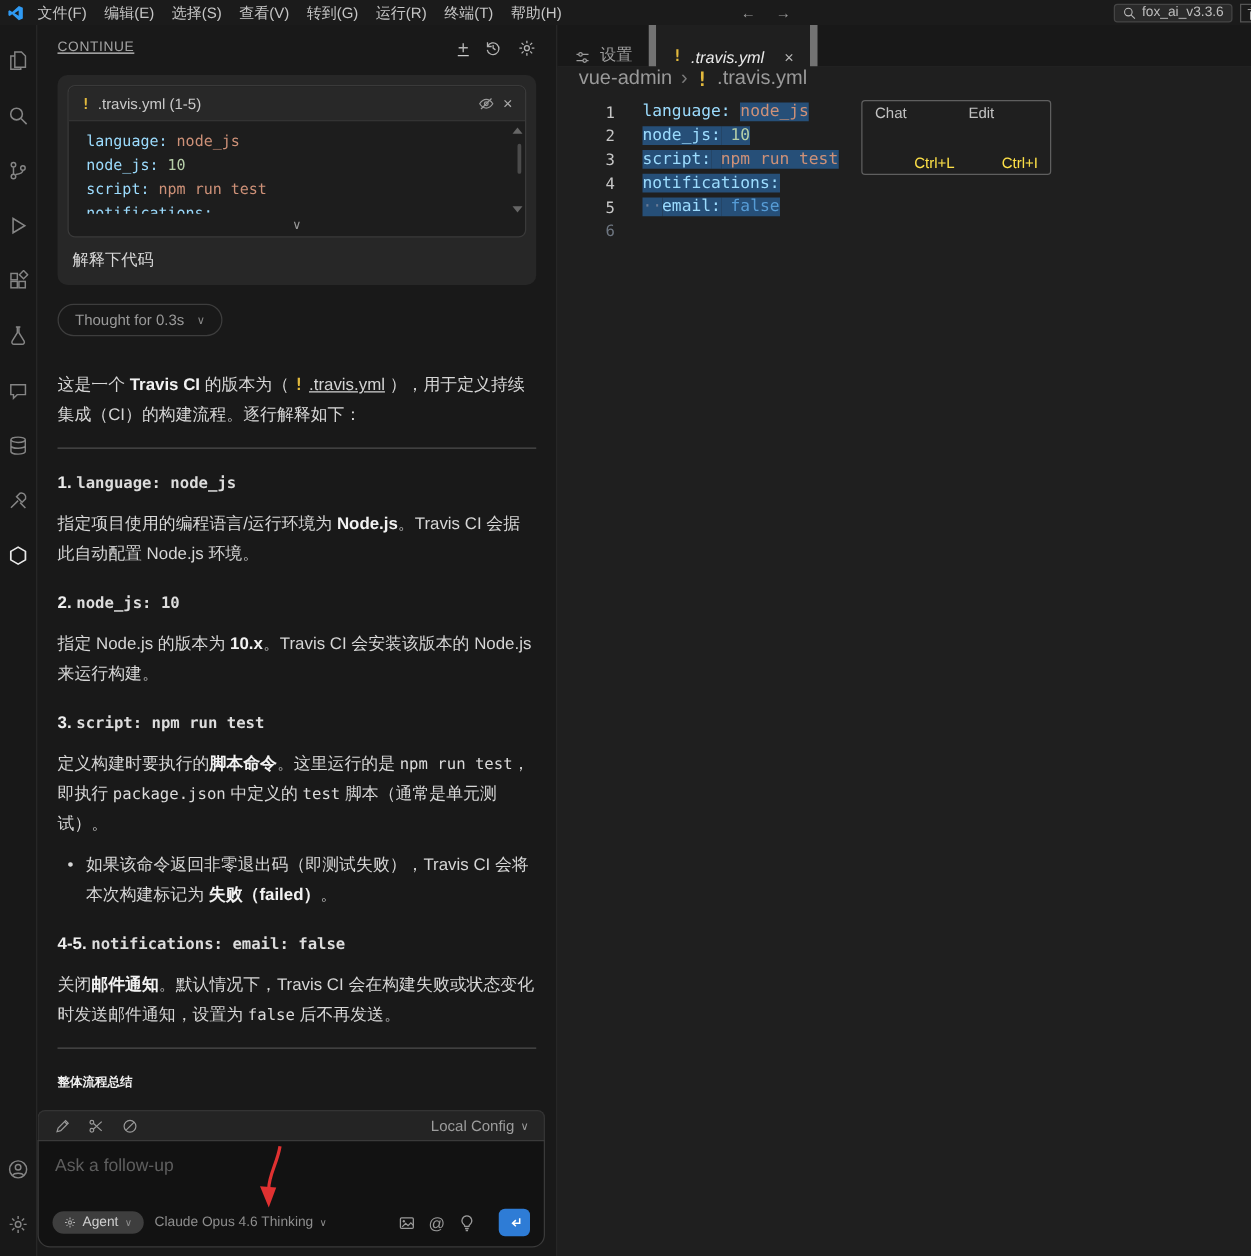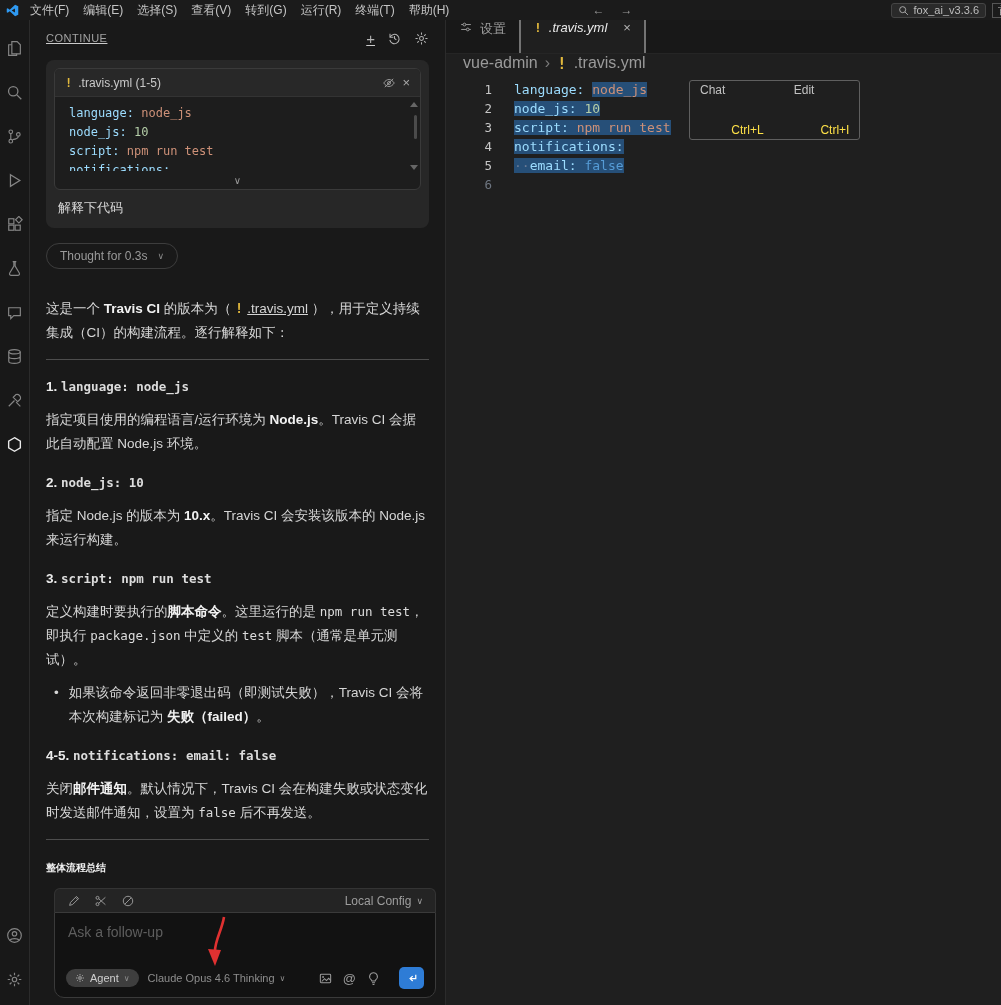--- a/index.html
+++ b/index.html
@@ -60,57 +60,57 @@
   .response .hr { border-top:1px solid #4d4d4d; margin:14px 0; }
   .response code { font-family:"DejaVu Sans Mono",monospace; font-size:12.5px; color:#dcdcdc; }
   .response .h code { font-weight:bold; }
   .response .b { font-weight:bold; color:#f2f2f2; }
   .response .li { display:flex; gap:10px; margin:9px 0 9px 8px; }
   .response .bullet { flex:0 0 auto; }
   .chip { display:inline-flex; align-items:baseline; gap:4px; }
   .chip .chip-t { text-decoration:underline; color:#d4d4d4; }
 
   
-  .composer { position:absolute; left:24px; right:9px; bottom:7px; }
+  .composer { position:absolute; left:0; right:9px; bottom:7px; }
   .comp-toolbar { height:24px; background:#242424; border:1px solid #343434; border-bottom:none; border-radius:6px 6px 0 0; display:flex; align-items:center; gap:13px; padding:0 12px; color:#9a9a9a; }
   .ct-right { margin-left:auto; display:flex; align-items:center; gap:5px; font-size:12px; color:#9d9d9d; }
   .ct-right .chev { font-size:9px; }
   .input-box { background:#121212; border:1px solid #3a3a3a; border-radius:0 0 10px 10px; height:86px; position:relative; padding:11px 13px; }
   .placeholder { color:#5e5e5e; font-size:14px; }
   .input-row { position:absolute; left:11px; right:11px; bottom:8px; display:flex; align-items:center; gap:9px; }
   .agent-pill { display:flex; align-items:center; gap:5px; background:#3e3e3e; border-radius:11px; padding:3px 9px; font-size:11px; color:#cfcfcf; }
   .agent-pill .chev, .model .chev { font-size:8px; color:#8d8d8d; }
   .model { display:flex; align-items:center; gap:5px; font-size:11px; color:#8d8d8d; white-space:nowrap; }
   .in-icons { margin-left:auto; display:flex; align-items:center; gap:10px; color:#9a9a9a; }
   .at { font-size:13px; }
   .send { width:25px; height:22px; background:#2e7cd6; border-radius:5px; display:flex; align-items:center; justify-content:center; color:#fff; margin-left:8px; }
 
   
   .editor { flex:1; position:relative; background:#1f1f1f; }
   .tabbar { height:34px; background:#181818; display:flex; border-bottom:1px solid #252525; }
-  .tab { display:flex; align-items:flex-start; gap:7px; padding:0 13px; font-size:13px; color:#9d9d9d; border-right:2px solid #737373; }
+  .tab { display:flex; align-items:flex-end; gap:7px; padding:0 13px; font-size:13px; color:#9d9d9d; border-right:6px solid #737373; }
   .tab .tabic { color:#9d9d9d; display:flex; }
   .tab.active { background:#1f1f1f; color:#eaeaea; }
   .tab.active .label { font-style:italic; }
   .tab .close { margin-left:9px; color:#b5b5b5; font-size:13px; }
   .breadcrumb { height:22px; display:flex; align-items:flex-start; gap:7px; padding:0 17px; font-size:16px; color:#9a9a9a; }
   .breadcrumb .sep { color:#7a7a7a; }
   .code { padding-top:4px; font-family:"DejaVu Sans Mono",monospace; font-size:13px; line-height:19px; }
   .eline { display:flex; height:19px; }
   .lnum { width:46px; text-align:right; padding-right:0; color:#6e7681; font-size:12.5px; }
   .eline.selline .lnum { color:#c6c6c6; }
   .lcode { margin-left:22px; white-space:pre; }
   .lcode .sel { background:#264f78; }
   .tok-key { color:#9cdcfe; }
   .tok-str { color:#ce9178; }
   .tok-num { color:#b5cea8; }
   .tok-bool { color:#569cd6; }
   .tok-plain { color:#c8c8c8; }
   .tok-ws { color:#6b7b95; }
-  .hint { position:absolute; left:243px; top:60px; border:1px solid #5f5f5f; border-radius:3px; padding:2px 10px; font-size:12px; color:#c2c2c2; background:#1f1f1f; display:flex; gap:22px; align-items:center; }
+  .hint { position:absolute; left:243px; top:60px; border:1px solid #5f5f5f; border-radius:3px; padding:2px 10px; font-size:12px; color:#c2c2c2; background:#1f1f1f; display:flex; gap:3px; align-items:center; }
   .hint .k { color:#fde047;margin-top:40px; }
   .hint .grp { display:flex; gap:6px; }
   .hint .grp + .grp { margin-left:8px; }
 
   .red-arrow { position:absolute; left:200px; top:914px; pointer-events:none; }
 </style>
 </head>
 <body>
 
 <svg width="0" height="0" style="position:absolute">

